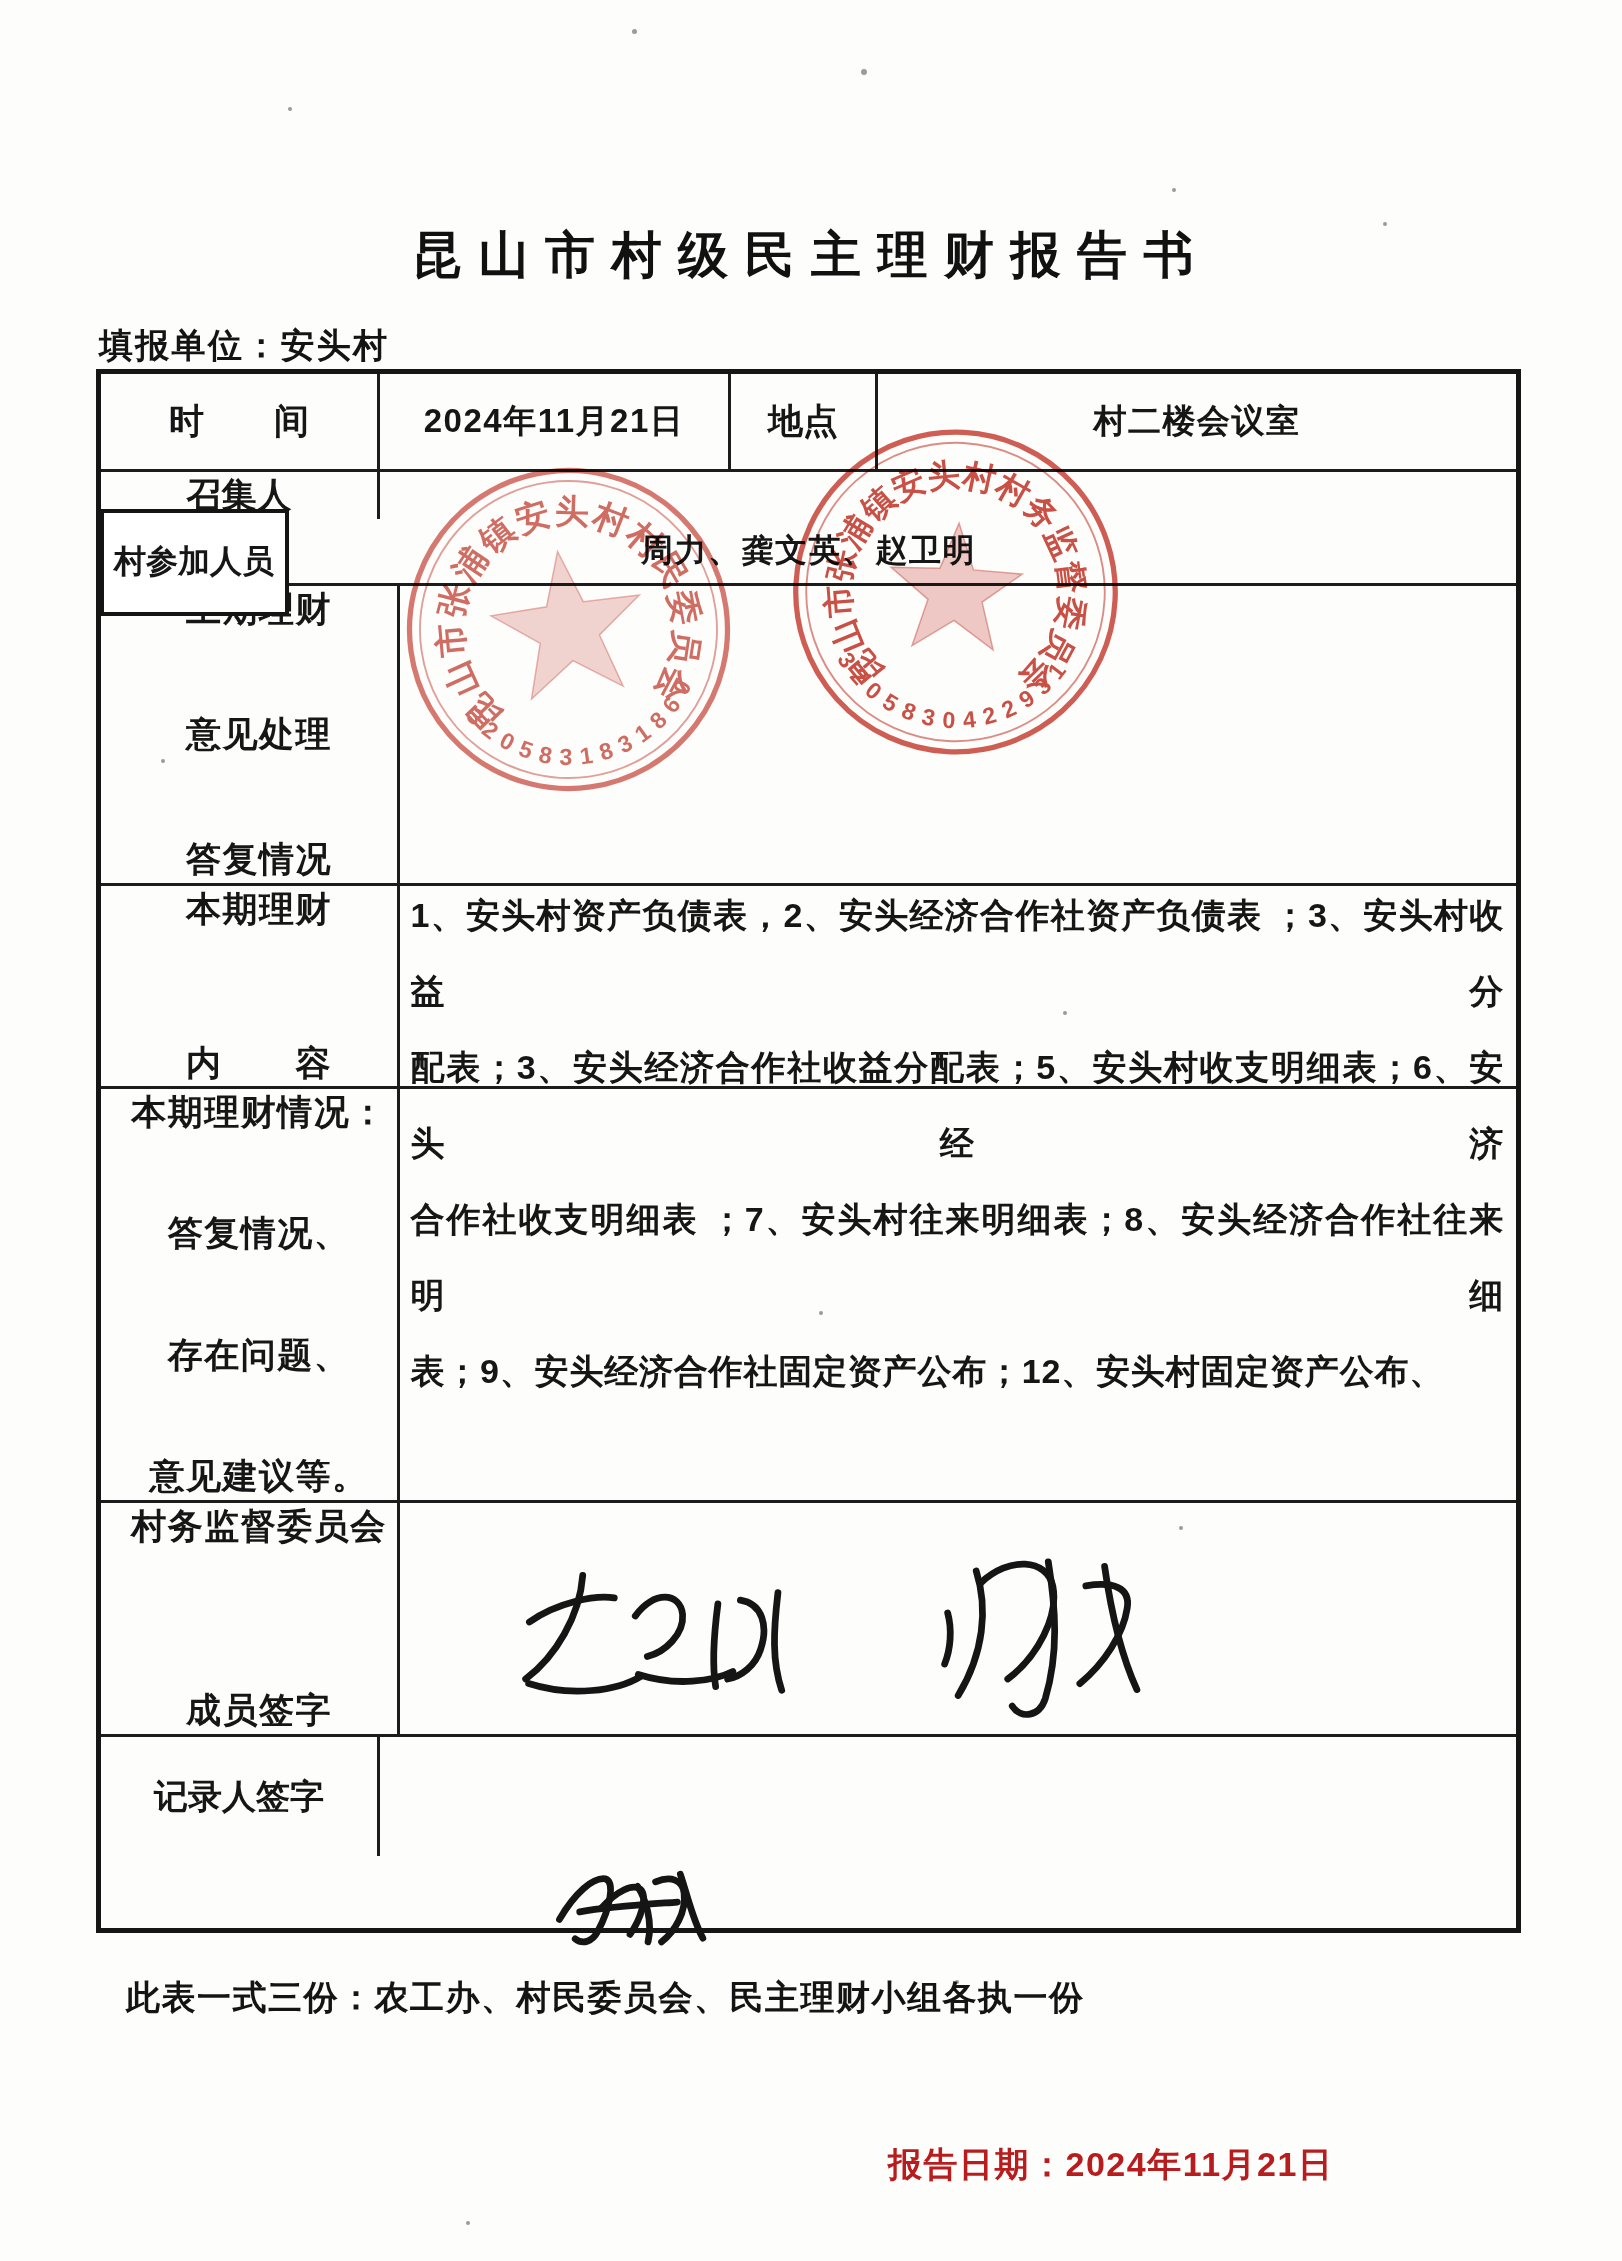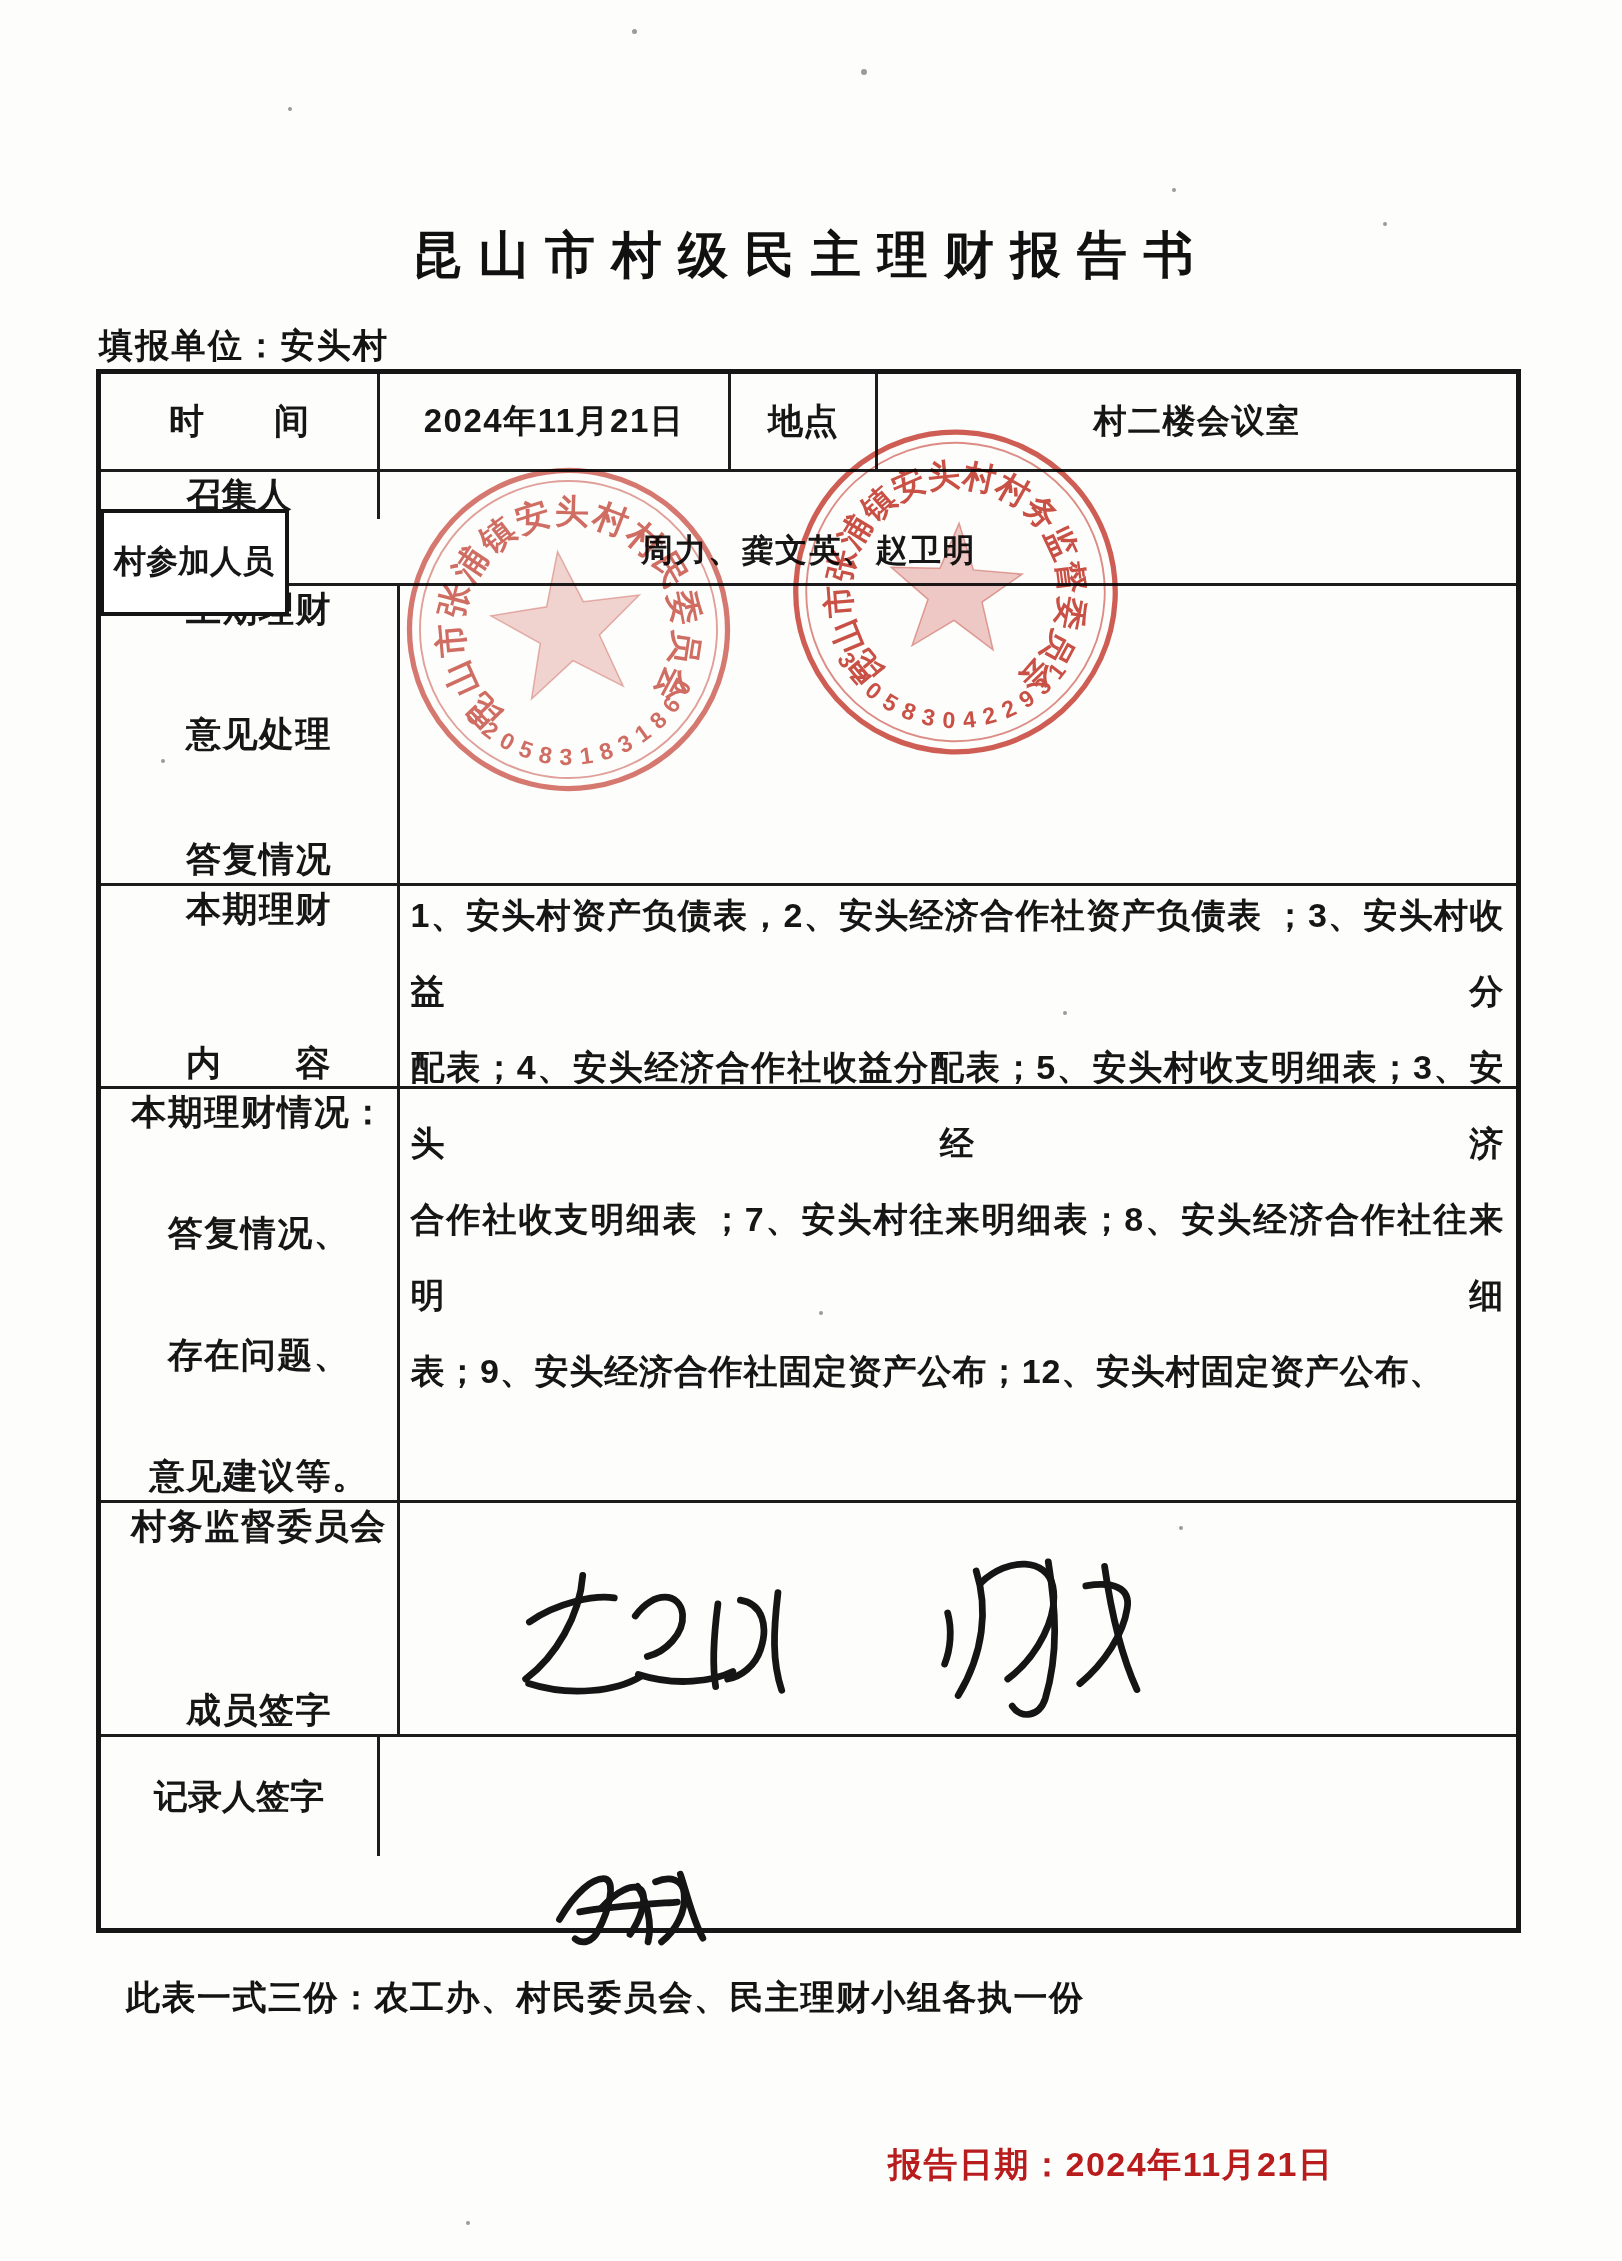--- a/index.html
+++ b/index.html
@@ -107,21 +107,21 @@
       <div class="flexfill"></div>
     </div>
 
     <div class="row r4">
       <div class="cell lblcol vline stack gap-xl">
         <div>本期理财</div>
         <div>内　　容</div>
       </div>
       <div class="contentbody">
         <div class="cline">1、安头村资产负债表，2、安头经济合作社资产负债表 ；3、安头村收益分</div>
-        <div class="cline">配表；4、安头经济合作社收益分配表；5、安头村收支明细表；3、安头经济</div>
+        <div class="cline">配表；3、安头经济合作社收益分配表；5、安头村收支明细表；6、安头经济</div>
         <div class="cline">合作社收支明细表 ；7、安头村往来明细表；8、安头经济合作社往来明细</div>
         <div class="cline last">表；9、安头经济合作社固定资产公布；12、安头村固定资产公布、</div>
       </div>
     </div>
 
     <div class="row r5">
       <div class="cell lblcol vline stack gap-md">
         <div>本期理财情况：</div>
         <div>答复情况、</div>
         <div>存在问题、</div>

